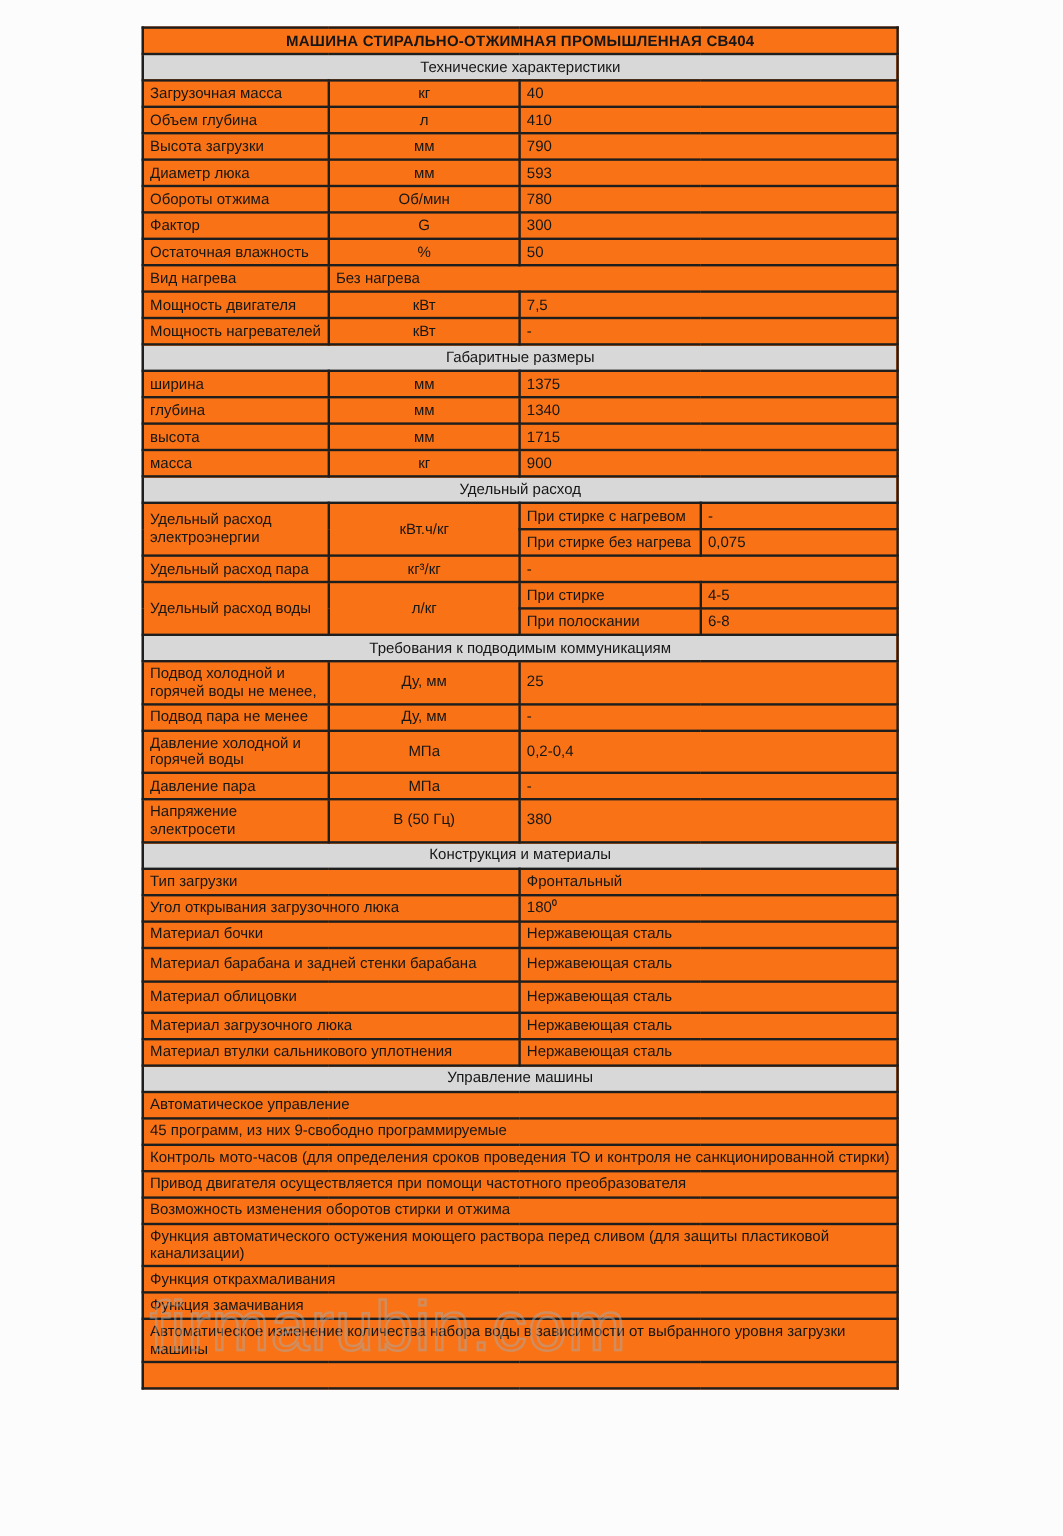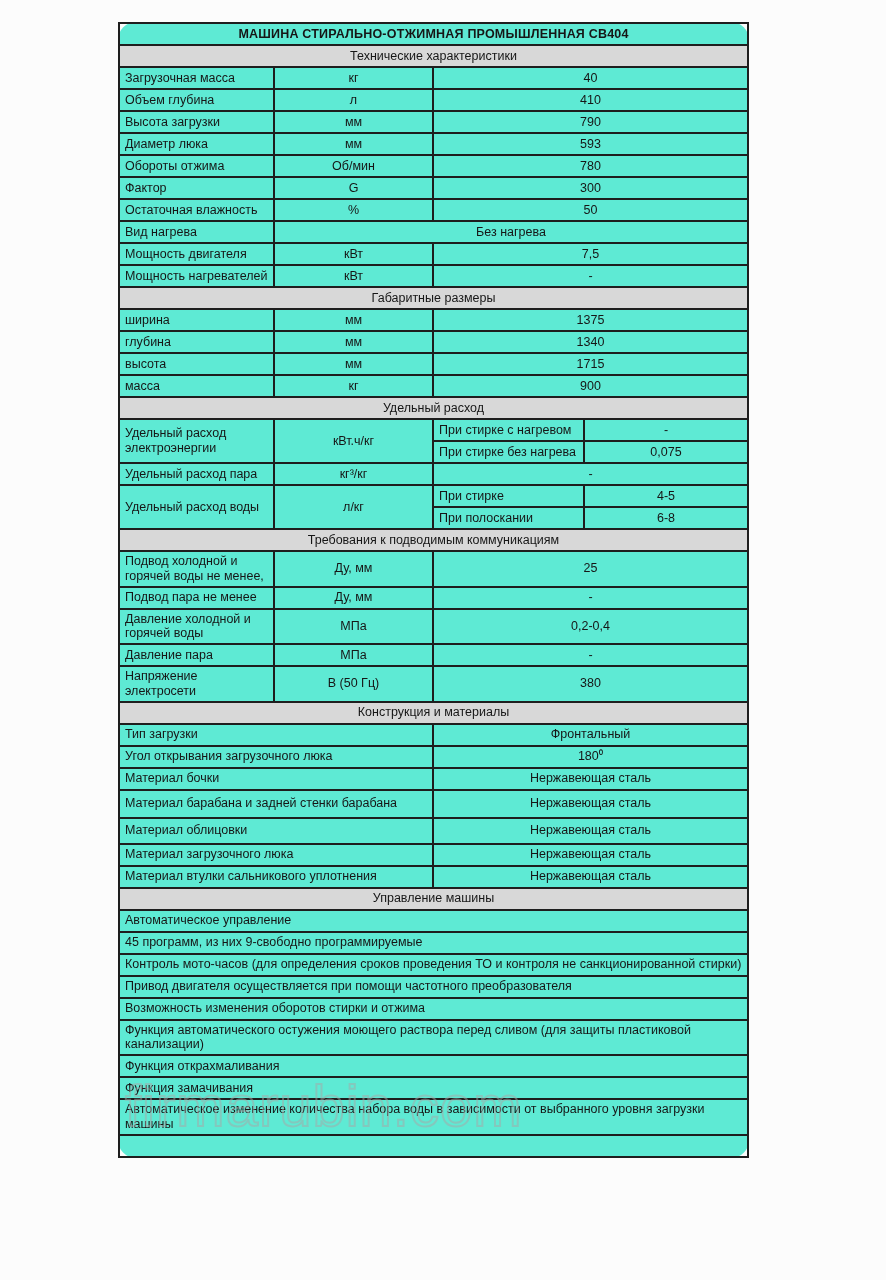--- a/index.html
+++ b/index.html
@@ -13,22 +13,21 @@
     overflow: hidden;
   }
   .sheet {
     position: absolute;
     left: 118px; top: 22px;
   }
   table.spec {
     border-collapse: collapse;
     table-layout: fixed;
     width: 629px;
-    background: #5eead4;
-    border-radius: 18px;
+    background: #f97316;
   }
   table.spec td {
     border: 2px solid #1e1e1e;
     font-size: 12.5px;
     line-height: 1.18;
     height: 22px;
     padding: 2px 5px;
     vertical-align: middle;
     overflow: hidden;
   }
@@ -41,21 +40,21 @@
   }
   td.sec {
     background: #d8d8d8;
     text-align: center;
     font-size: 13px;
     height: 20px;
     margin-top: 21px;
   }
   td.lbl { text-align: left; font-size: 12px; }
   td.unit { text-align: center; }
-  td.val { text-align: center; }
+  td.val { }
   td.sub { text-align: left; }
   td.ctl { text-align: left; font-size: 12px; white-space: pre-line; }
   td.empty { height: 18px; }
   .watermark {
     position: absolute;
     left: 125px; top: 1072px;
     width: 640px;
     font-size: 58px;
     font-weight: 400;
     letter-spacing: 1px;

